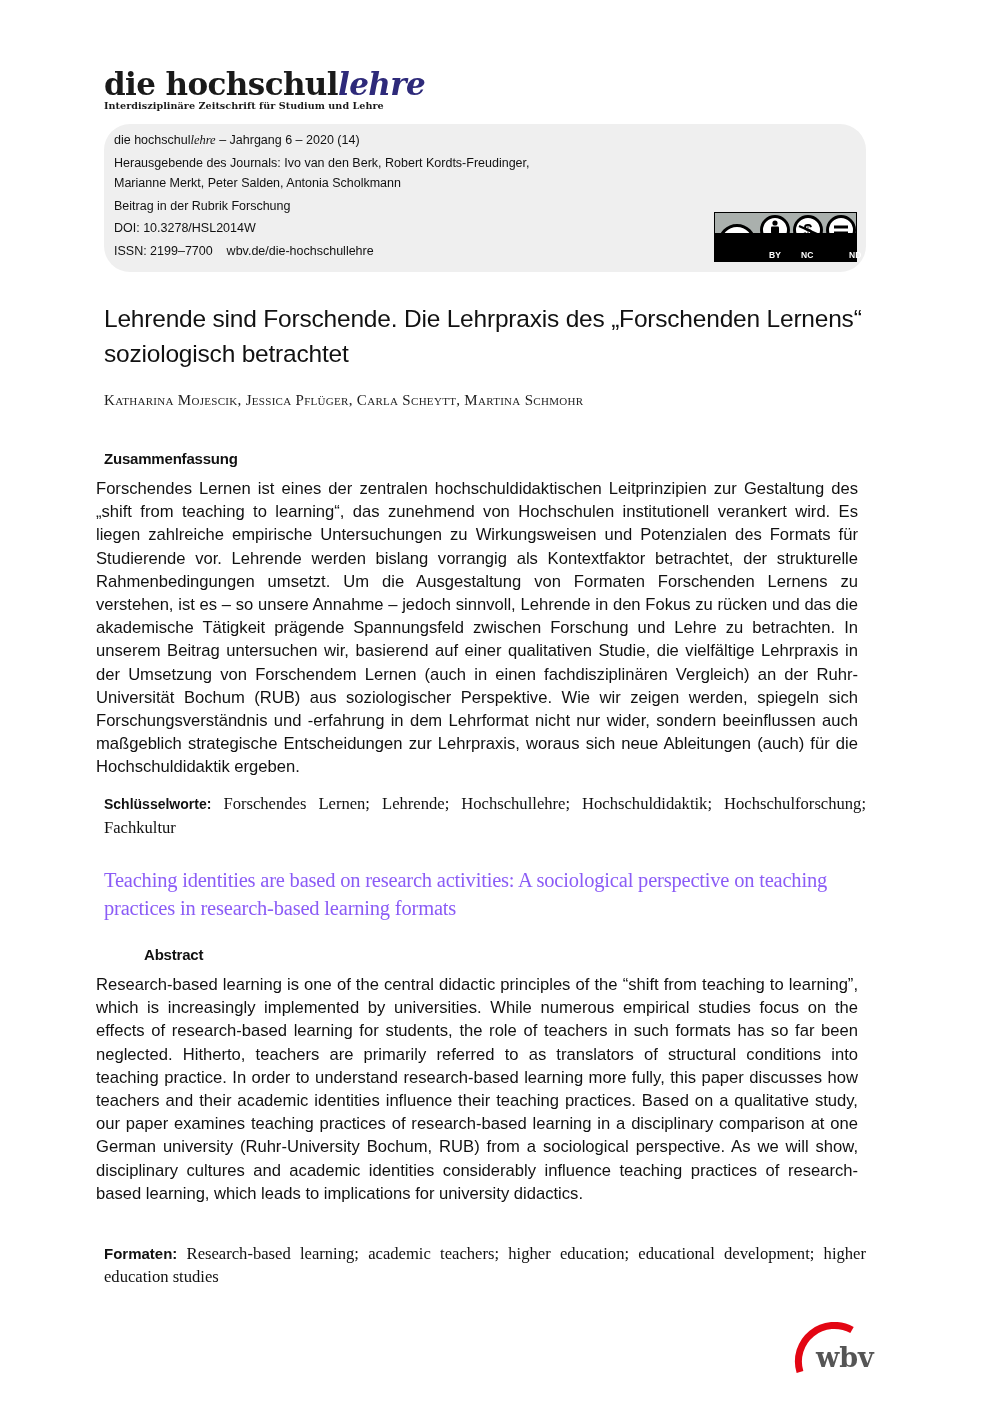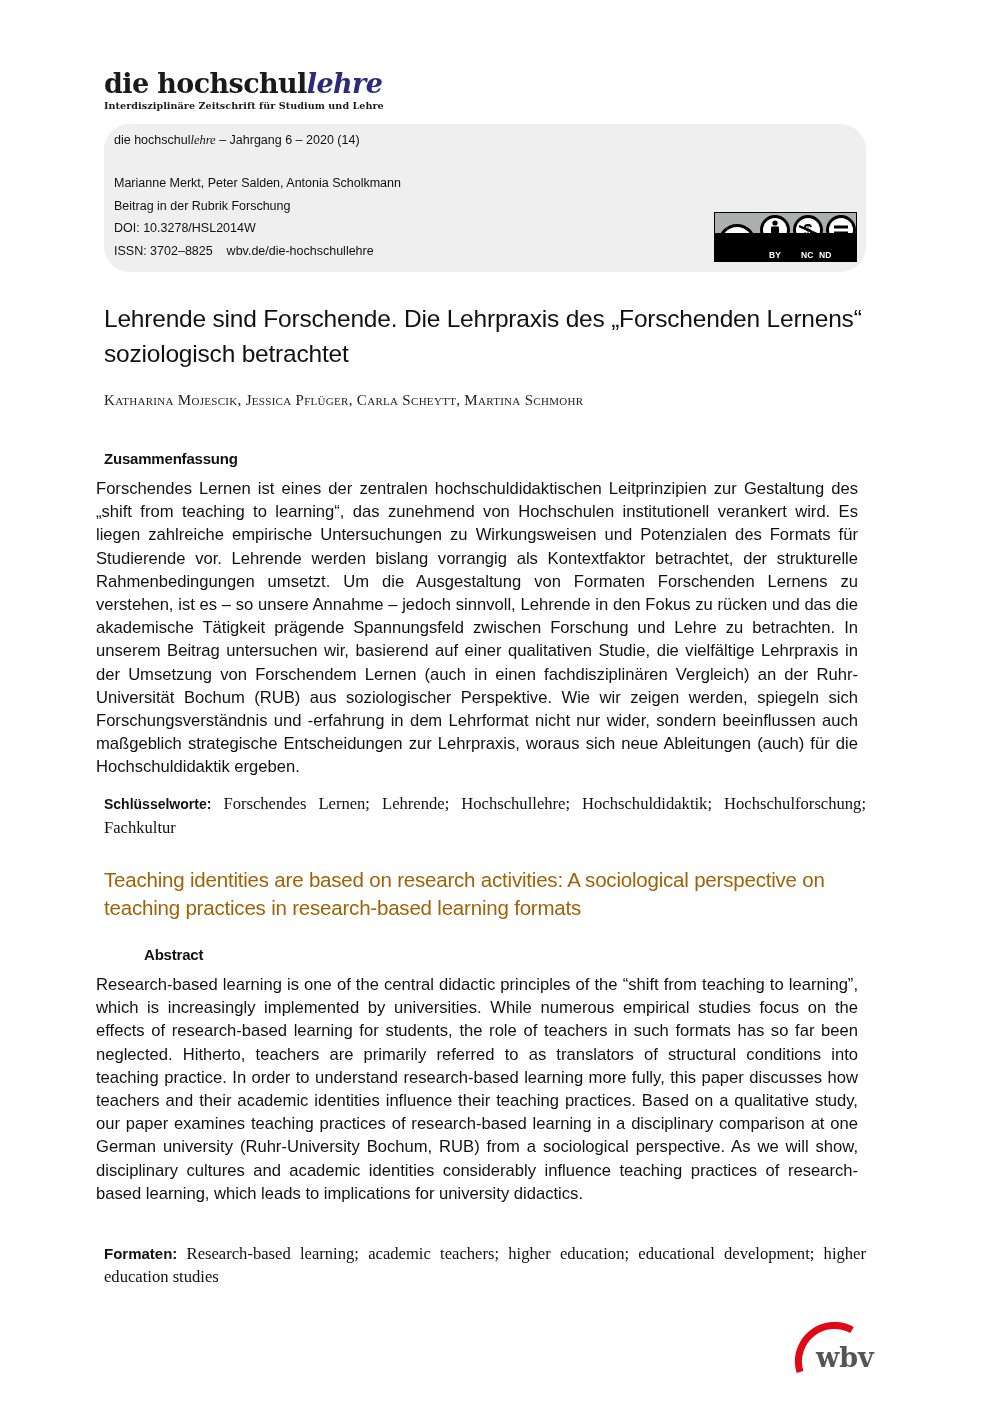--- a/index.html
+++ b/index.html
@@ -1,57 +1,58 @@
 <!DOCTYPE html>
 <html><head>
 <meta charset="utf-8">
 <style>
   html, body { margin: 0; padding: 0; background: #ffffff; }
   body { width: 1000px; height: 1415px; position: relative; overflow: hidden; color: #111; }
 
   .logo { position: absolute; left: 104px; top: 68px; }
-  .logo-main { font-family: "DejaVu Serif", serif; font-weight: bold; font-size: 27px; letter-spacing: -0.6px; color: #1a1a1a; line-height: 32px; white-space: nowrap; }
+  .logo-main { font-family: "DejaVu Serif", serif; font-weight: bold; font-size: 31px; letter-spacing: -0.6px; color: #1a1a1a; line-height: 32px; white-space: nowrap; }
   .logo-accent { font-style: italic; color: #2e2a7a; font-weight: bold; }
   .logo-sub { font-family: "DejaVu Serif", serif; font-weight: bold; font-size: 9.6px; color: #1a1a1a; margin-top: 0px; letter-spacing: 0.05px; white-space: nowrap; }
 
   .meta-box { position: absolute; left: 104px; top: 124px; width: 762px; height: 148px; background: #efefef; border-radius: 26px; }
   .meta-line { position: absolute; left: 10px; font-family: "Liberation Sans", sans-serif; font-size: 12.5px; color: #111; white-space: nowrap; }
   .meta-line .accent-it { font-style: italic; font-family: "Liberation Serif", serif; }
 
   .cc-badge { position: absolute; left: 610px; top: 88px; width: 143px; height: 50px; background: #aab0ad; border: 1.5px solid #000; box-sizing: border-box; }
   .cc-bottom { position: absolute; left: 0; bottom: 0; width: 100%; height: 28px; background: #000; }
   .cc-lbl { position: absolute; bottom: 0px; font-family: "Liberation Sans", sans-serif; font-weight: bold; font-size: 8.5px; color: #fff; line-height: 12px; }
   .cc-circle { position: absolute; border-radius: 50%; background: #fff; border: 3px solid #000; box-sizing: border-box; display: flex; align-items: center; justify-content: center; font-family: "Liberation Sans", sans-serif; font-weight: bold; color: #000; }
 
   .title { position: absolute; left: 104px; top: 301px; width: 770px; font-family: "Liberation Sans", sans-serif; font-size: 24.5px; line-height: 35px; color: #111; letter-spacing: -0.2px; }
   .authors { position: absolute; left: 104px; top: 392px; font-family: "Liberation Serif", serif; font-size: 15px; font-variant: small-caps; letter-spacing: 0.3px; color: #222; white-space: nowrap; }
 
   .heading { position: absolute; left: 104px; font-family: Liberation Sans, sans-serif; font-weight: bold; font-size: 15px; color: #111; letter-spacing: -0.2px; }
   .para { position: absolute; left: 96px; width: 762px; font-family: Liberation Sans, sans-serif; font-size: 16.6px; line-height: 23.2px; color: #111; text-align: justify; hyphens: manual; }
   .kw { position: absolute; left: 104px; width: 762px; font-family: "Liberation Serif", serif; font-size: 16.6px; line-height: 23.2px; color: #111; text-align: justify; }
   .kw-label { font-weight: normal; }
-  .title2 { position: absolute; left: 104px; top: 866px; width: 770px; font-family: Liberation Sans, sans-serif; font-size: 20.5px; line-height: 28px; color: #a16207; letter-spacing: -0.2px; }
+  .title2 { position: absolute; left: 104px; top: 866px; width: 770px; font-family: Liberation Serif, serif; font-size: 20.5px; line-height: 28px; color: #8b5cf6; letter-spacing: -0.2px; }
 
   .wbv { position: absolute; left: 790px; top: 1322px; width: 90px; height: 60px; }
 </style>
 </head>
 <body>
 
 <div class="logo">
   <div class="logo-main"><span>die hochschul</span><span class="logo-accent">lehre</span></div>
   <div class="logo-sub">Interdisziplinäre Zeitschrift für Studium und Lehre</div>
 </div>
 
 <div class="meta-box">
   <div class="meta-line" style="top:9px;"><span>die hochschul</span><span class="accent-it">lehre</span><span> – Jahrgang 6 – 2020 (14)</span></div>
+  <div class="meta-line" style="top:32px;">Herausgebende des Journals: Ivo van den Berk, Robert Kordts-Freudinger,</div>
   <div class="meta-line" style="top:52px;">Marianne Merkt, Peter Salden, Antonia Scholkmann</div>
   <div class="meta-line" style="top:75px;">Beitrag in der Rubrik Forschung</div>
   <div class="meta-line" style="top:97px;">DOI: 10.3278/HSL2014W</div>
   <div class="meta-line" style="top:120px;">
-    <span>ISSN: 3702–8825</span>&nbsp;&nbsp;&nbsp;&nbsp;<span>wbv.de/die-hochschullehre</span>
+    <span>ISSN: 2199–7700</span>&nbsp;&nbsp;&nbsp;&nbsp;<span>wbv.de/die-hochschullehre</span>
   </div>
 
   <div class="cc-badge">
     <div class="cc-circle" style="left:3px; top:11px; width:38px; height:38px; font-size:15px;">
         <span>cc</span>
       </div>
     <div class="cc-circle" style="left:45px; top:2px; width:30px; height:30px;">
       <svg width="16" height="20" viewBox="0 0 16 20">
           <circle cx="8" cy="3" r="2.6" fill="#000"></circle>
           <rect x="4" y="6.5" width="8" height="7" rx="1" fill="#000"></rect>
@@ -67,21 +68,21 @@
     </div>
     <div class="cc-circle" style="left:111px; top:2px; width:30px; height:30px;">
       <svg width="16" height="12" viewBox="0 0 16 12">
           <rect x="1" y="1.5" width="14" height="3" fill="#000"></rect>
           <rect x="1" y="7.5" width="14" height="3" fill="#000"></rect>
         </svg>
     </div>
     <div class="cc-bottom">
       <span class="cc-lbl" style="left:54px;">BY</span>
       <span class="cc-lbl" style="left:86px;">NC</span>
-      <span class="cc-lbl" style="left:104px;">ND</span>
+      <span class="cc-lbl" style="left:134px;">ND</span>
     </div>
   </div>
 </div>
 
 <h1 class="title" style="margin:0; font-weight:normal;">Lehrende sind Forschende. Die Lehrpraxis des „Forschenden Lernens“ soziologisch betrachtet</h1>
 
 <div class="authors">Katharina Mojescik, Jessica Pflüger, Carla Scheytt, Martina Schmohr</div>
 
 <div class="heading" style="top:450px;">Zusammenfassung</div>
 <p class="para" style="top:477px; margin:0;">Forschendes Lernen ist eines der zentralen hochschuldidaktischen Leitprinzipien zur Gestaltung des „shift from teaching to learning“, das zunehmend von Hochschulen institutionell verankert wird. Es liegen zahlreiche empirische Untersuchungen zu Wirkungsweisen und Potenzialen des Formats für Studierende vor. Lehrende werden bislang vorrangig als Kontextfaktor betrachtet, der strukturelle Rahmenbedingungen umsetzt. Um die Ausgestaltung von Formaten Forschenden Lernens zu verstehen, ist es – so unsere Annahme – jedoch sinnvoll, Lehrende in den Fokus zu rücken und das die akademische Tätigkeit prägende Spannungsfeld zwischen Forschung und Lehre zu betrachten. In unserem Beitrag untersuchen wir, basierend auf einer qualitativen Studie, die vielfältige Lehrpraxis in der Umsetzung von Forschendem Lernen (auch in einen fachdiszipli­nären Vergleich) an der Ruhr-Universität Bochum (RUB) aus soziologischer Perspektive. Wie wir zeigen werden, spiegeln sich Forschungsverständnis und -erfahrung in dem Lehrformat nicht nur wider, sondern beeinflussen auch maßgeblich strategische Entscheidungen zur Lehrpraxis, woraus sich neue Ableitungen (auch) für die Hochschuldidaktik ergeben.</p>

